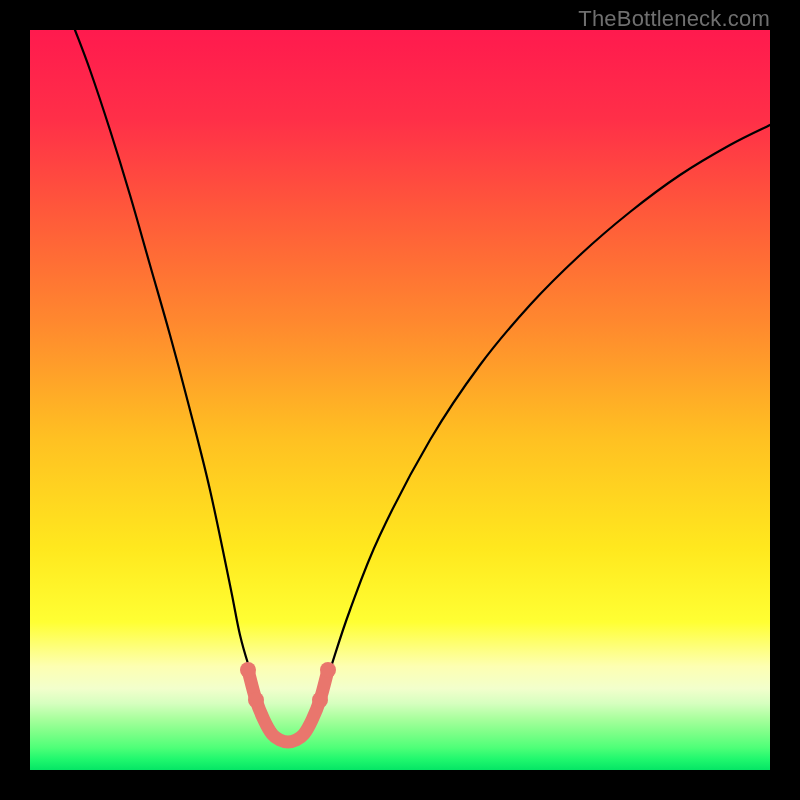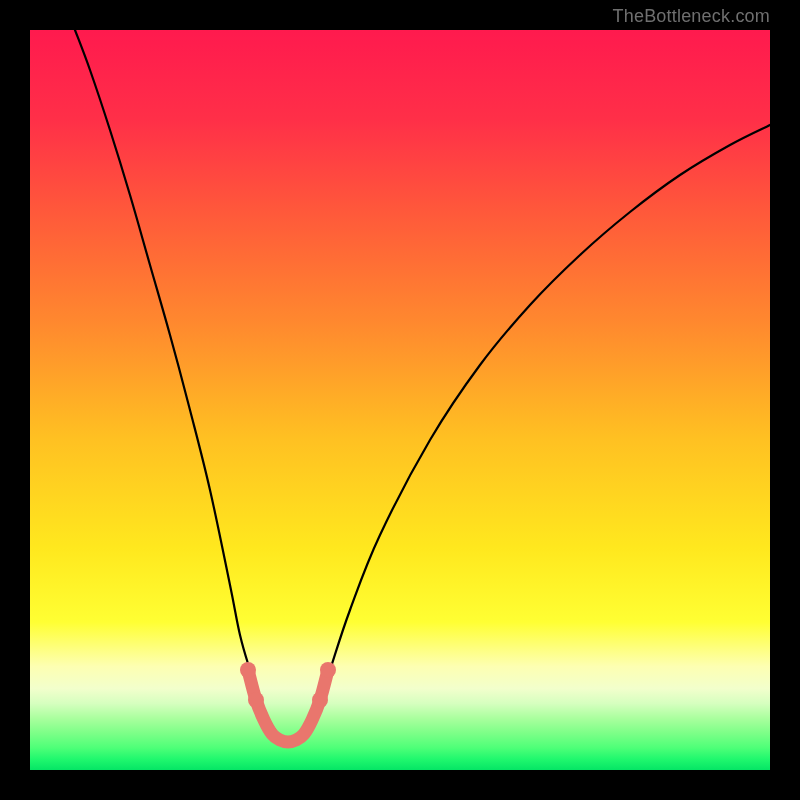--- a/index.html
+++ b/index.html
@@ -23,21 +23,21 @@
     left: 0;
     top: 0;
     width: 100%;
     height: 100%;
   }
   .watermark {
     position: absolute;
     top: 6px;
     right: 30px;
     font-family: Arial, Helvetica, sans-serif;
-    font-size: 18px;
+    font-size: 22px;
     font-weight: 500;
     color: #6f6f6f;
     letter-spacing: 0.2px;
   }
   svg.curve {
     position: absolute;
     left: 0;
     top: 0;
     width: 740px;
     height: 740px;

